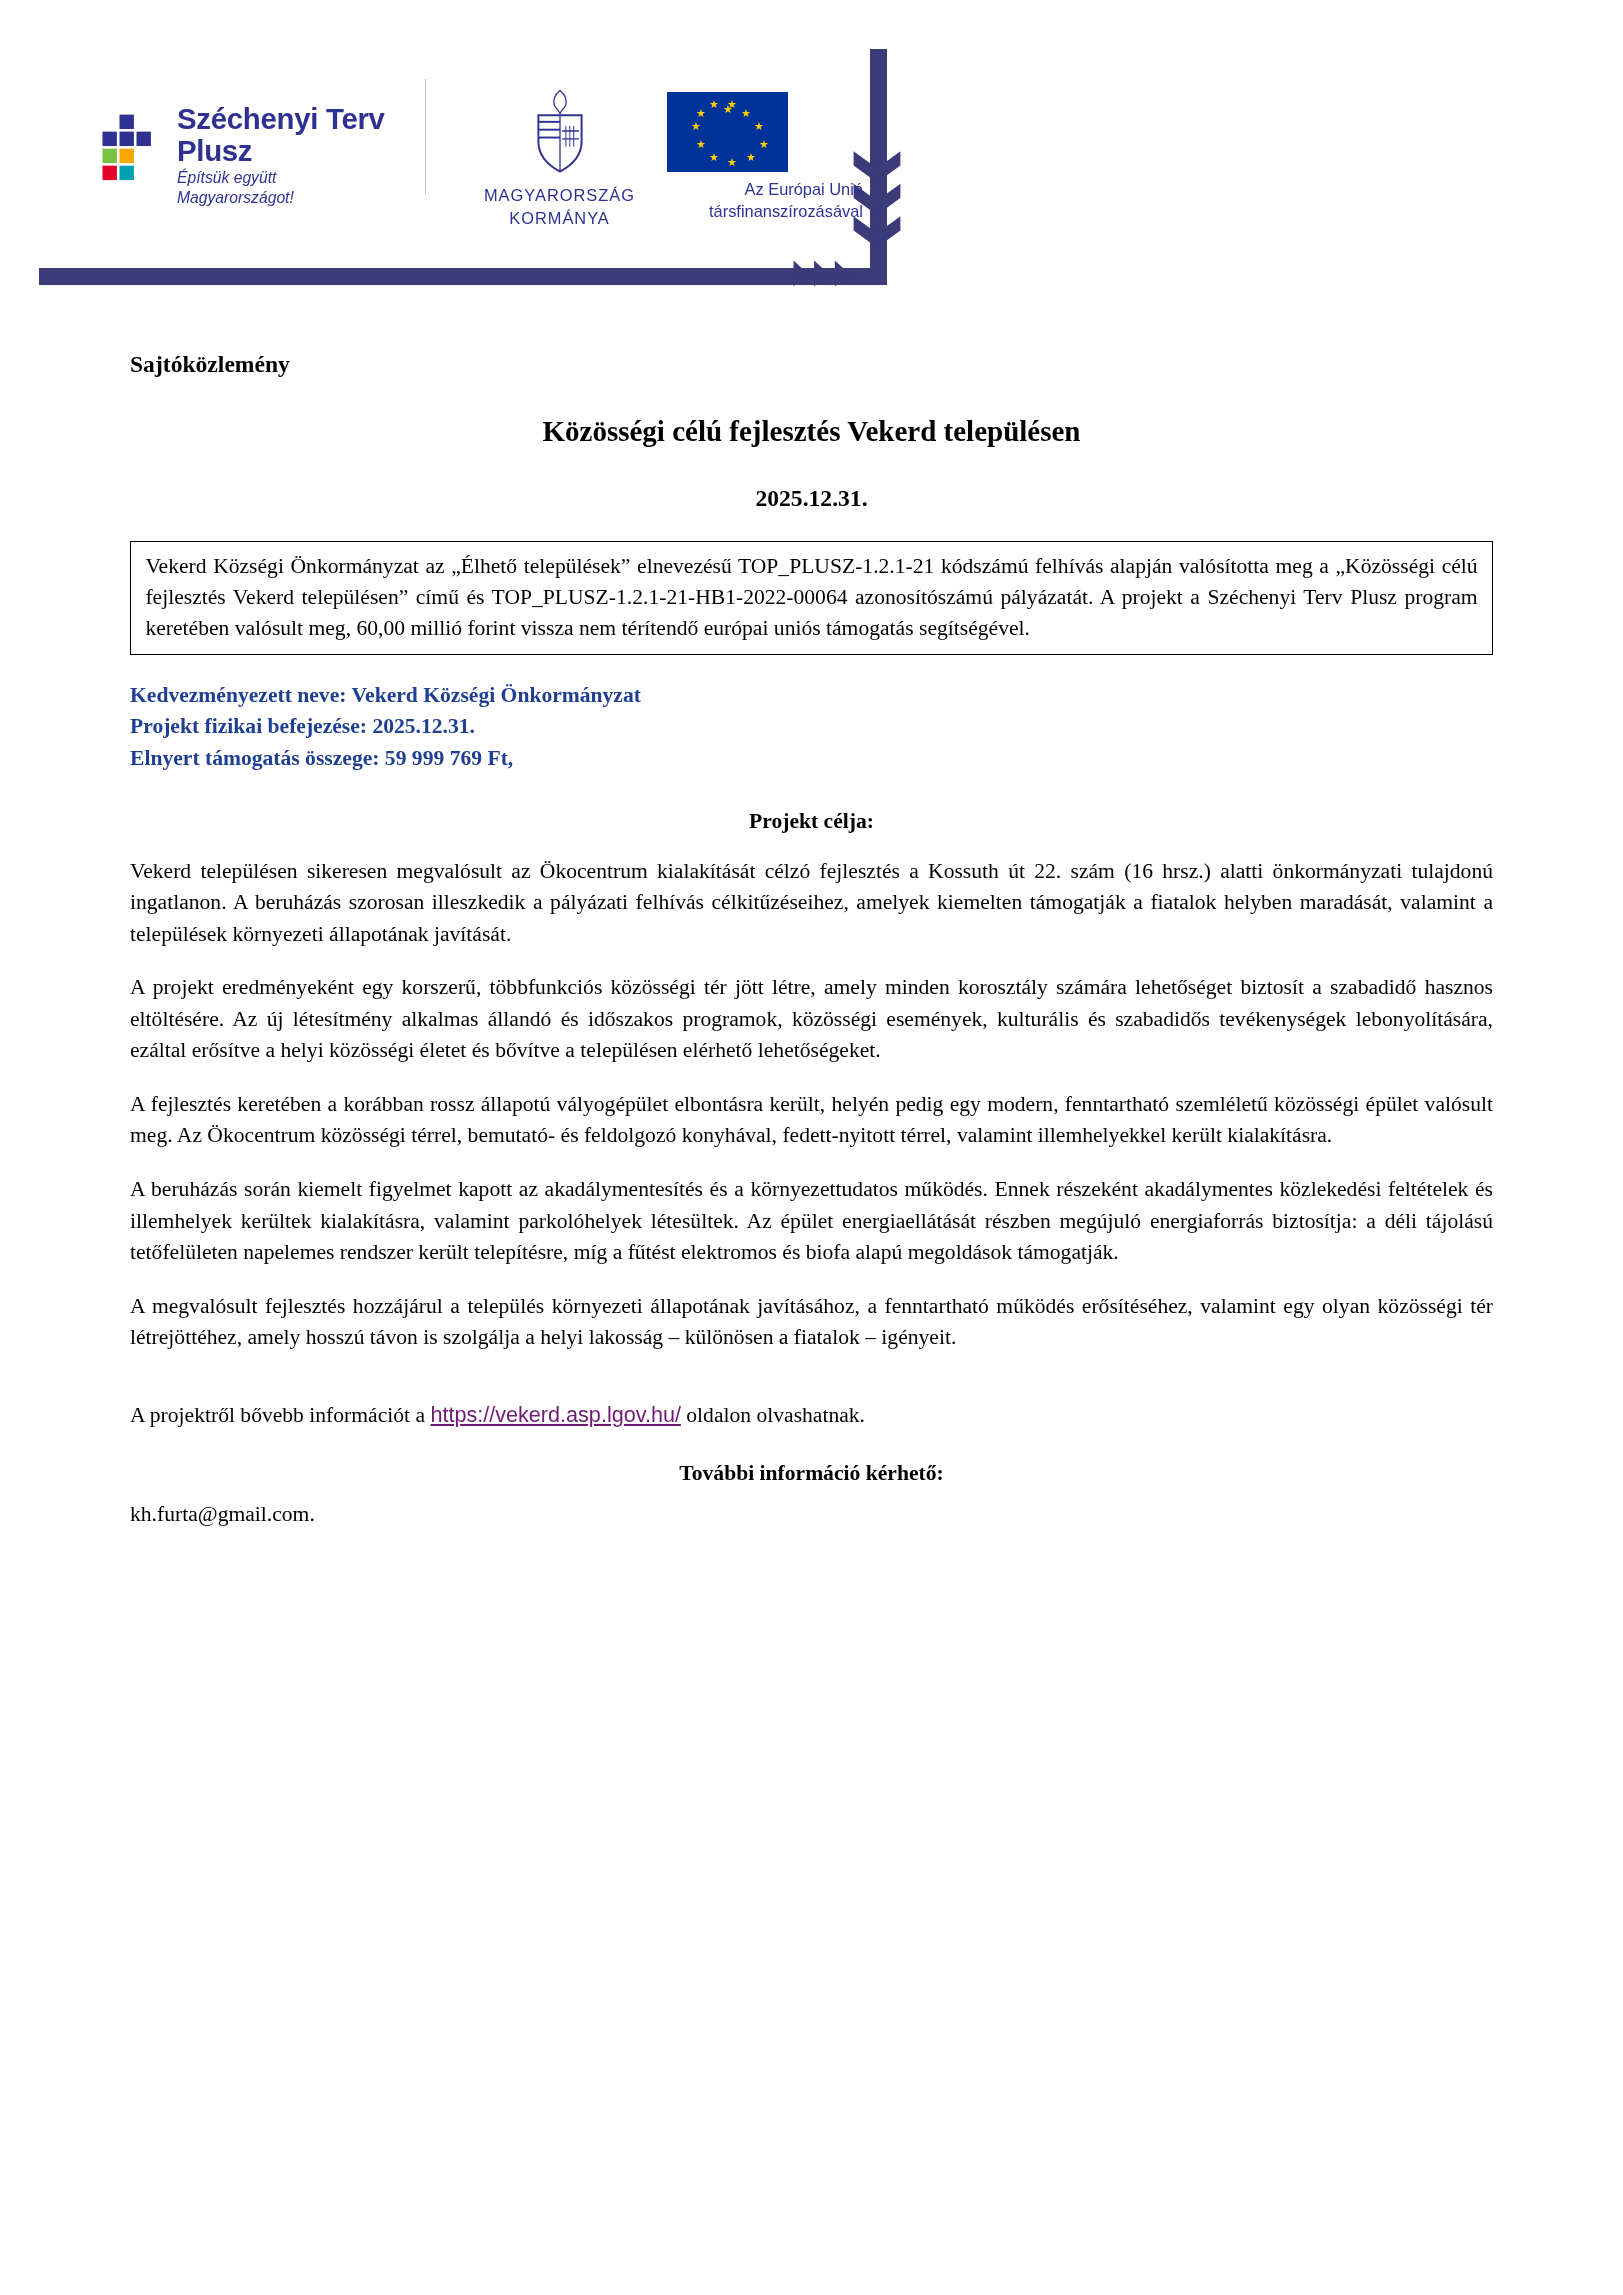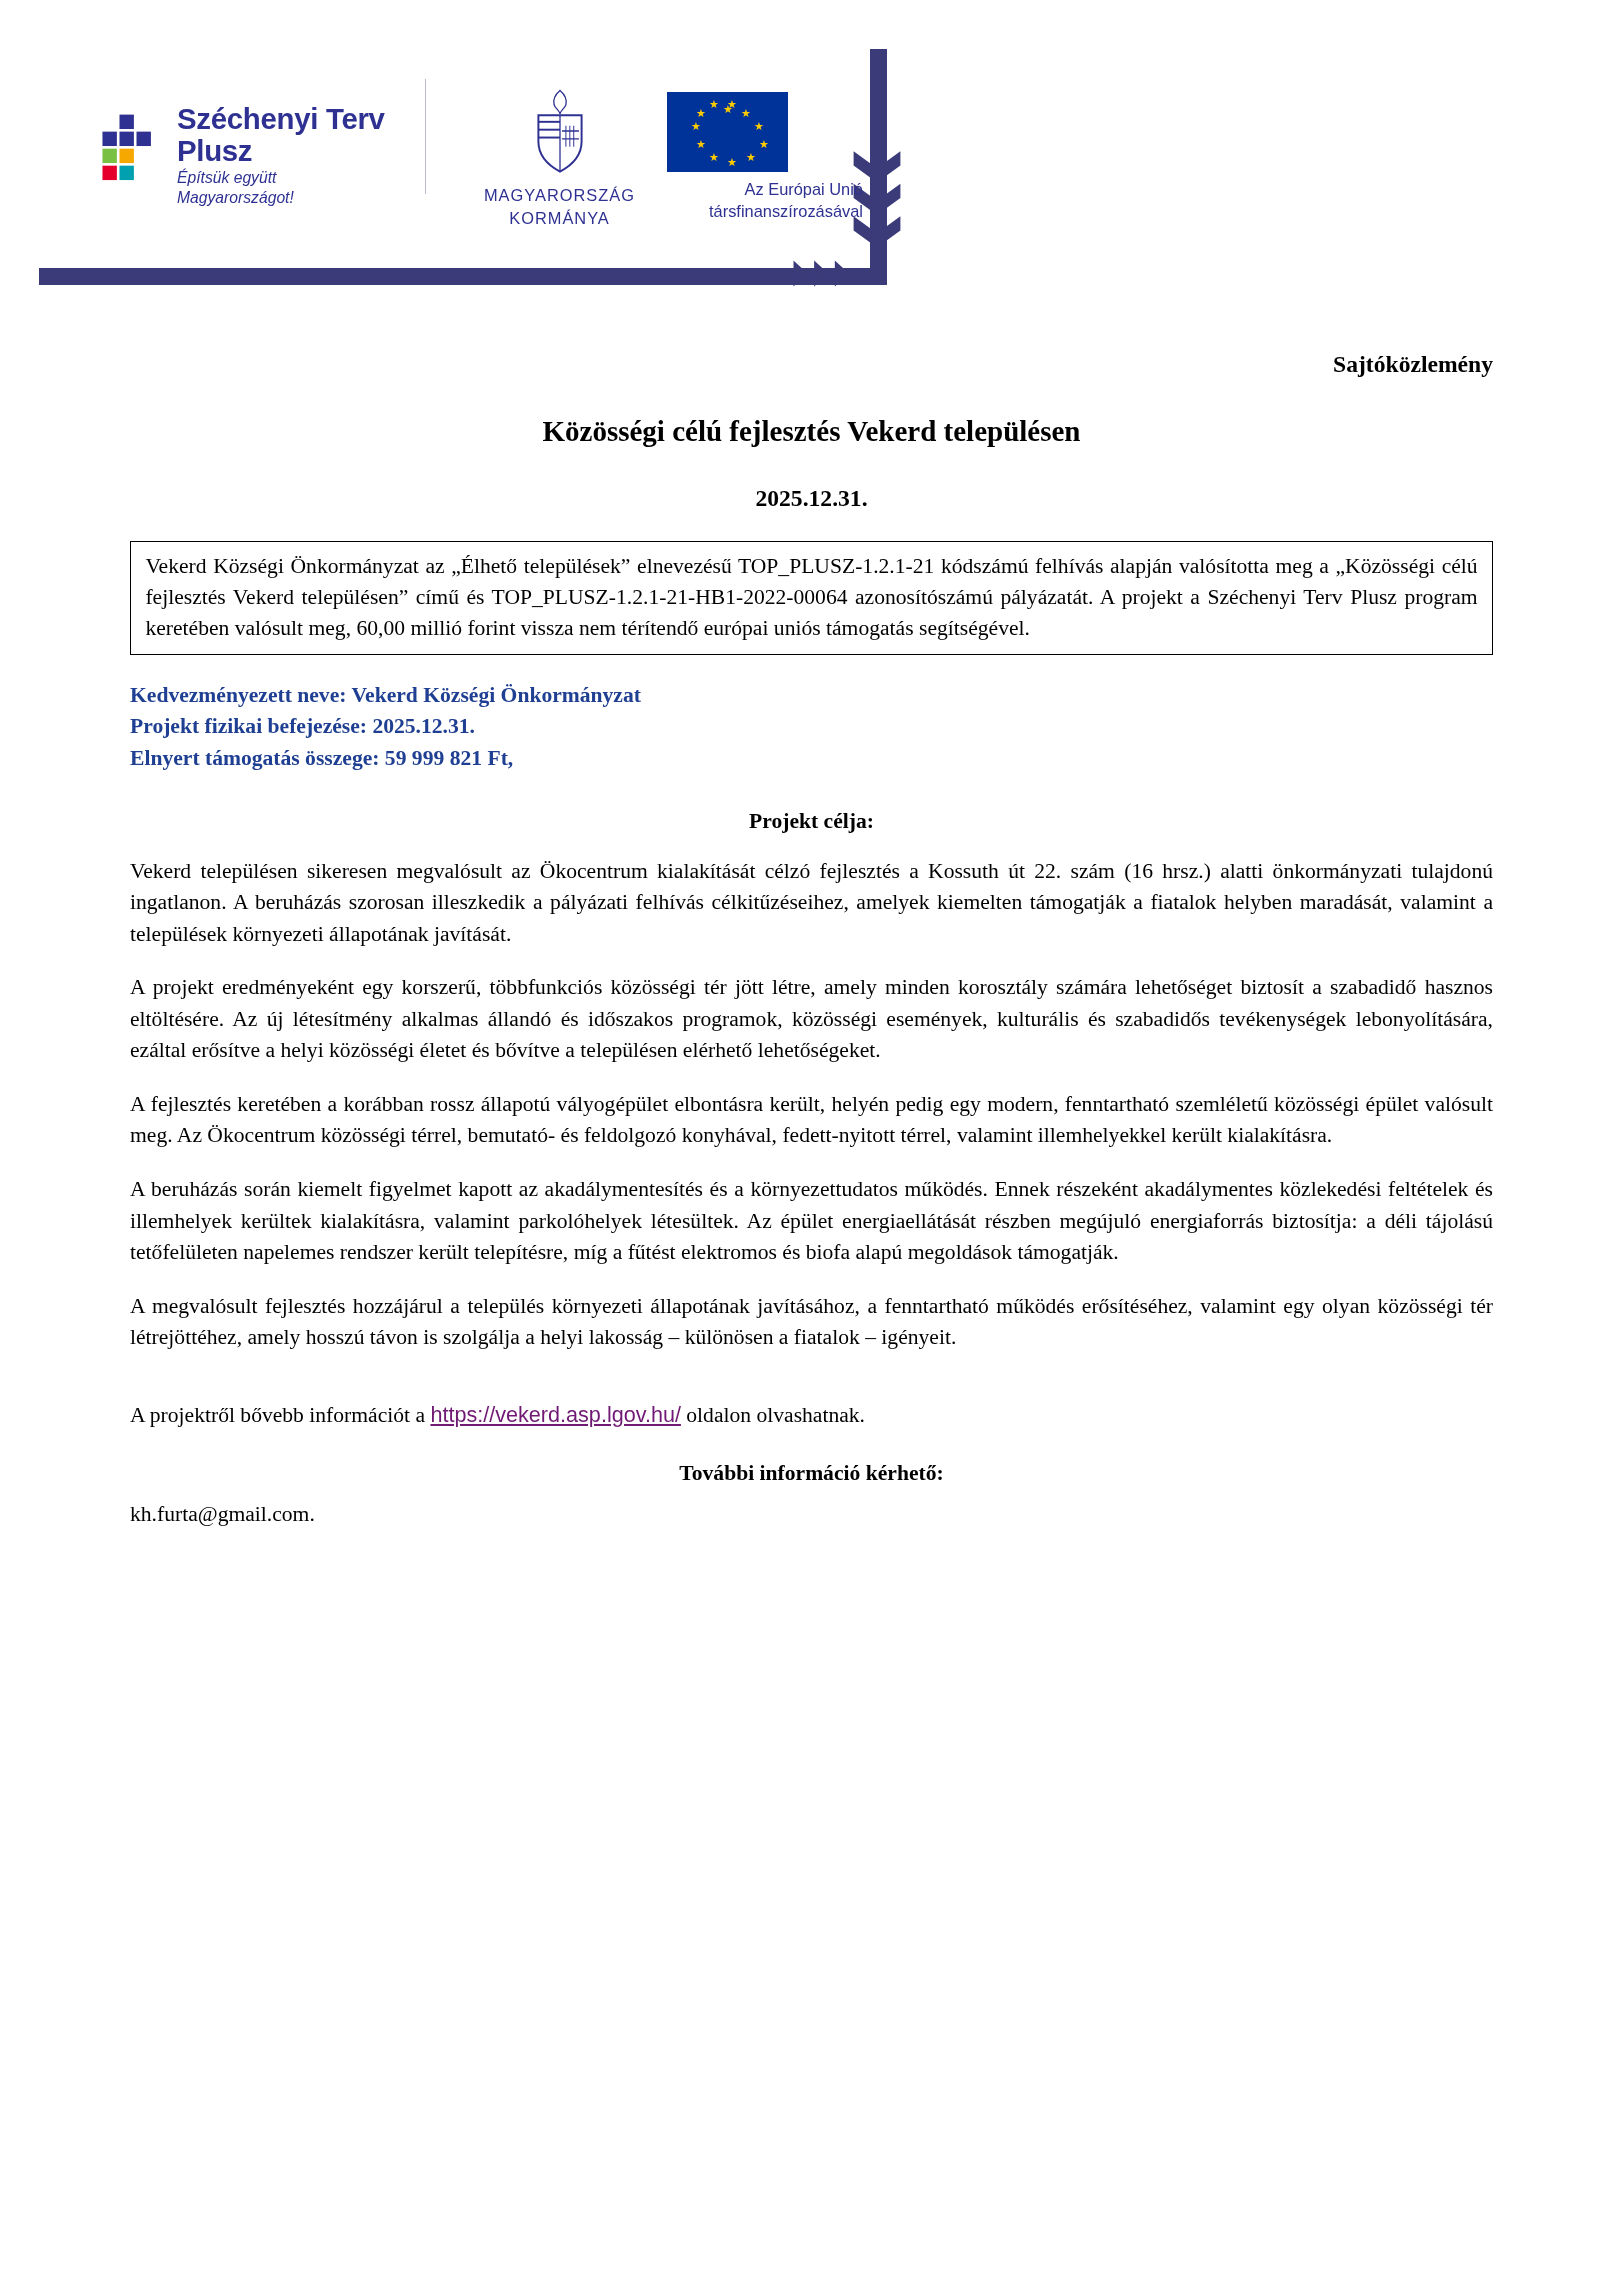--- a/index.html
+++ b/index.html
@@ -156,21 +156,21 @@
   
   .page {
     position: absolute;
     left: 0;
     top: 308px;
     width: 1623px;
     padding: 0 130px;
     box-sizing: border-box;
   }
   .title-center {
-    text-align: right;
+    text-align: left;
     font-weight: bold;
     font-size: 23.6px;
     margin: 43px 0 0 0;
   }
   .subtitle-center {
     text-align: center;
     font-weight: bold;
     font-size: 29px;
     margin: 37px 0 0 0;
   }
@@ -312,21 +312,21 @@
 
   <div class="title-center">Sajtóközlemény</div>
   <div class="subtitle-center">Közösségi célú fejlesztés Vekerd településen</div>
   <div class="date-center">2025.12.31.</div>
 
   <div class="summary-box">Vekerd Községi Önkormányzat az „Élhető települések” elnevezésű TOP_PLUSZ-1.2.1-21 kódszámú felhívás alapján valósította meg a „Közösségi célú fejlesztés Vekerd településen” című és TOP_PLUSZ-1.2.1-21-HB1-2022-00064 azonosítószámú pályázatát. A projekt a Széchenyi Terv Plusz program keretében valósult meg, 60,00 millió forint vissza nem térítendő európai uniós támogatás segítségével.</div>
 
   <div class="blue-block">
     <div>Kedvezményezett neve: Vekerd Községi Önkormányzat</div>
     <div>Projekt fizikai befejezése: 2025.12.31.</div>
-    <div>Elnyert támogatás összege: 59 999 821 Ft,</div>
+    <div>Elnyert támogatás összege: 59 999 769 Ft,</div>
   </div>
 
   <div class="blue-heading">Projekt célja:</div>
 
   <p class="body">Vekerd településen sikeresen megvalósult az Ökocentrum kialakítását célzó fejlesztés a Kossuth út 22. szám (16 hrsz.) alatti önkormányzati tulajdonú ingatlanon. A beruházás szorosan illeszkedik a pályázati felhívás célkitűzéseihez, amelyek kiemelten támogatják a fiatalok helyben maradását, valamint a települések környezeti állapotának javítását.</p>
   <p class="body">A projekt eredményeként egy korszerű, többfunkciós közösségi tér jött létre, amely minden korosztály számára lehetőséget biztosít a szabadidő hasznos eltöltésére. Az új létesítmény alkalmas állandó és időszakos programok, közösségi események, kulturális és szabadidős tevékenységek lebonyolítására, ezáltal erősítve a helyi közösségi életet és bővítve a településen elérhető lehetőségeket.</p>
   <p class="body">A fejlesztés keretében a korábban rossz állapotú vályogépület elbontásra került, helyén pedig egy modern, fenntartható szemléletű közösségi épület valósult meg. Az Ökocentrum közösségi térrel, bemutató- és feldolgozó konyhával, fedett-nyitott térrel, valamint illemhelyekkel került kialakításra.</p>
   <p class="body">A beruházás során kiemelt figyelmet kapott az akadálymentesítés és a környezettudatos működés. Ennek részeként akadálymentes közlekedési feltételek és illemhelyek kerültek kialakításra, valamint parkolóhelyek létesültek. Az épület energiaellátását részben megújuló energiaforrás biztosítja: a déli tájolású tetőfelületen napelemes rendszer került telepítésre, míg a fűtést elektromos és biofa alapú megoldások támogatják.</p>
   <p class="body">A megvalósult fejlesztés hozzájárul a település környezeti állapotának javításához, a fenntartható működés erősítéséhez, valamint egy olyan közösségi tér létrejöttéhez, amely hosszú távon is szolgálja a helyi lakosság – különösen a fiatalok – igényeit.</p>
 

